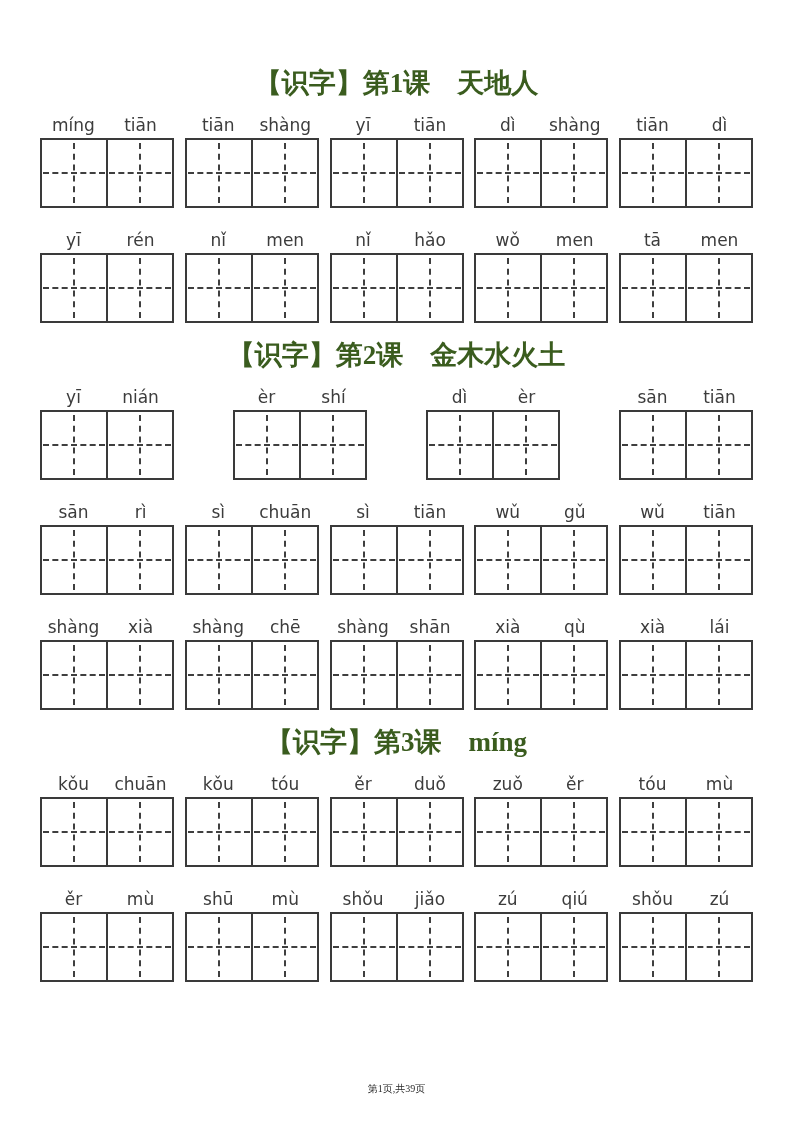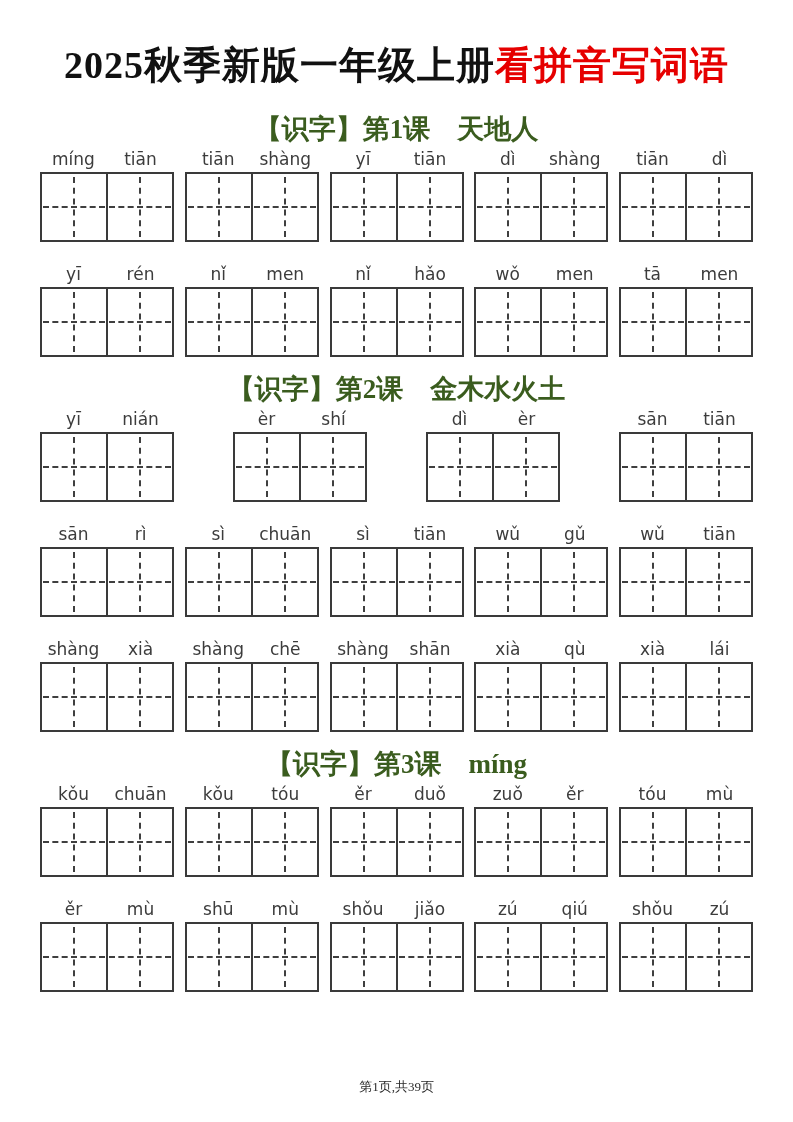--- a/index.html
+++ b/index.html
@@ -36,20 +36,21 @@
     font-family: "Liberation Serif", "DejaVu Serif", serif;
     font-weight: bold;
     font-size: 27px;
     line-height: 34px;
     color: var(--green);
     white-space: nowrap;
   }
   .section-header.tight { margin-top: 15px; }
 
   .word-row {
+    margin-top: 12px;
     display: flex;
     justify-content: space-between;
   }
   .word-row.later { margin-top: 19px; }
 
   .group { width: 134px; }
 
   .pinyin-row {
     display: flex;
     height: 24px;
@@ -91,31 +92,28 @@
     margin-top: -1px;
     border-top: 2px dashed #3f3f3f;
   }
 
   .page-footer {
     position: absolute;
     left: 0; right: 0;
     bottom: 26px;
     text-align: center;
     font-family: "Liberation Serif", "DejaVu Serif", serif;
-    font-size: 13px;
+    font-size: 10px;
     color: #2b2b2b;
   }
 </style>
 </head>
 <body style="--green: #3a5c1e; --red: #e60000; --line: #3a3a3a;">
 
 <div class="content">
-  <div class="page-title">
-    <span class="t-black">2025秋季新版一年级上册</span><span class="t-red">看拼音写词语</span>
-  </div>
   <div>
       <div class="section-header">【识字】第1课　天地人</div>
       <div class="word-row">
         <div class="group">
           <div class="pinyin-row">
             <div class="pinyin">míng</div>
             <div class="pinyin">tiān</div>
           </div>
           <div class="boxes">
             <div class="cell"></div>

